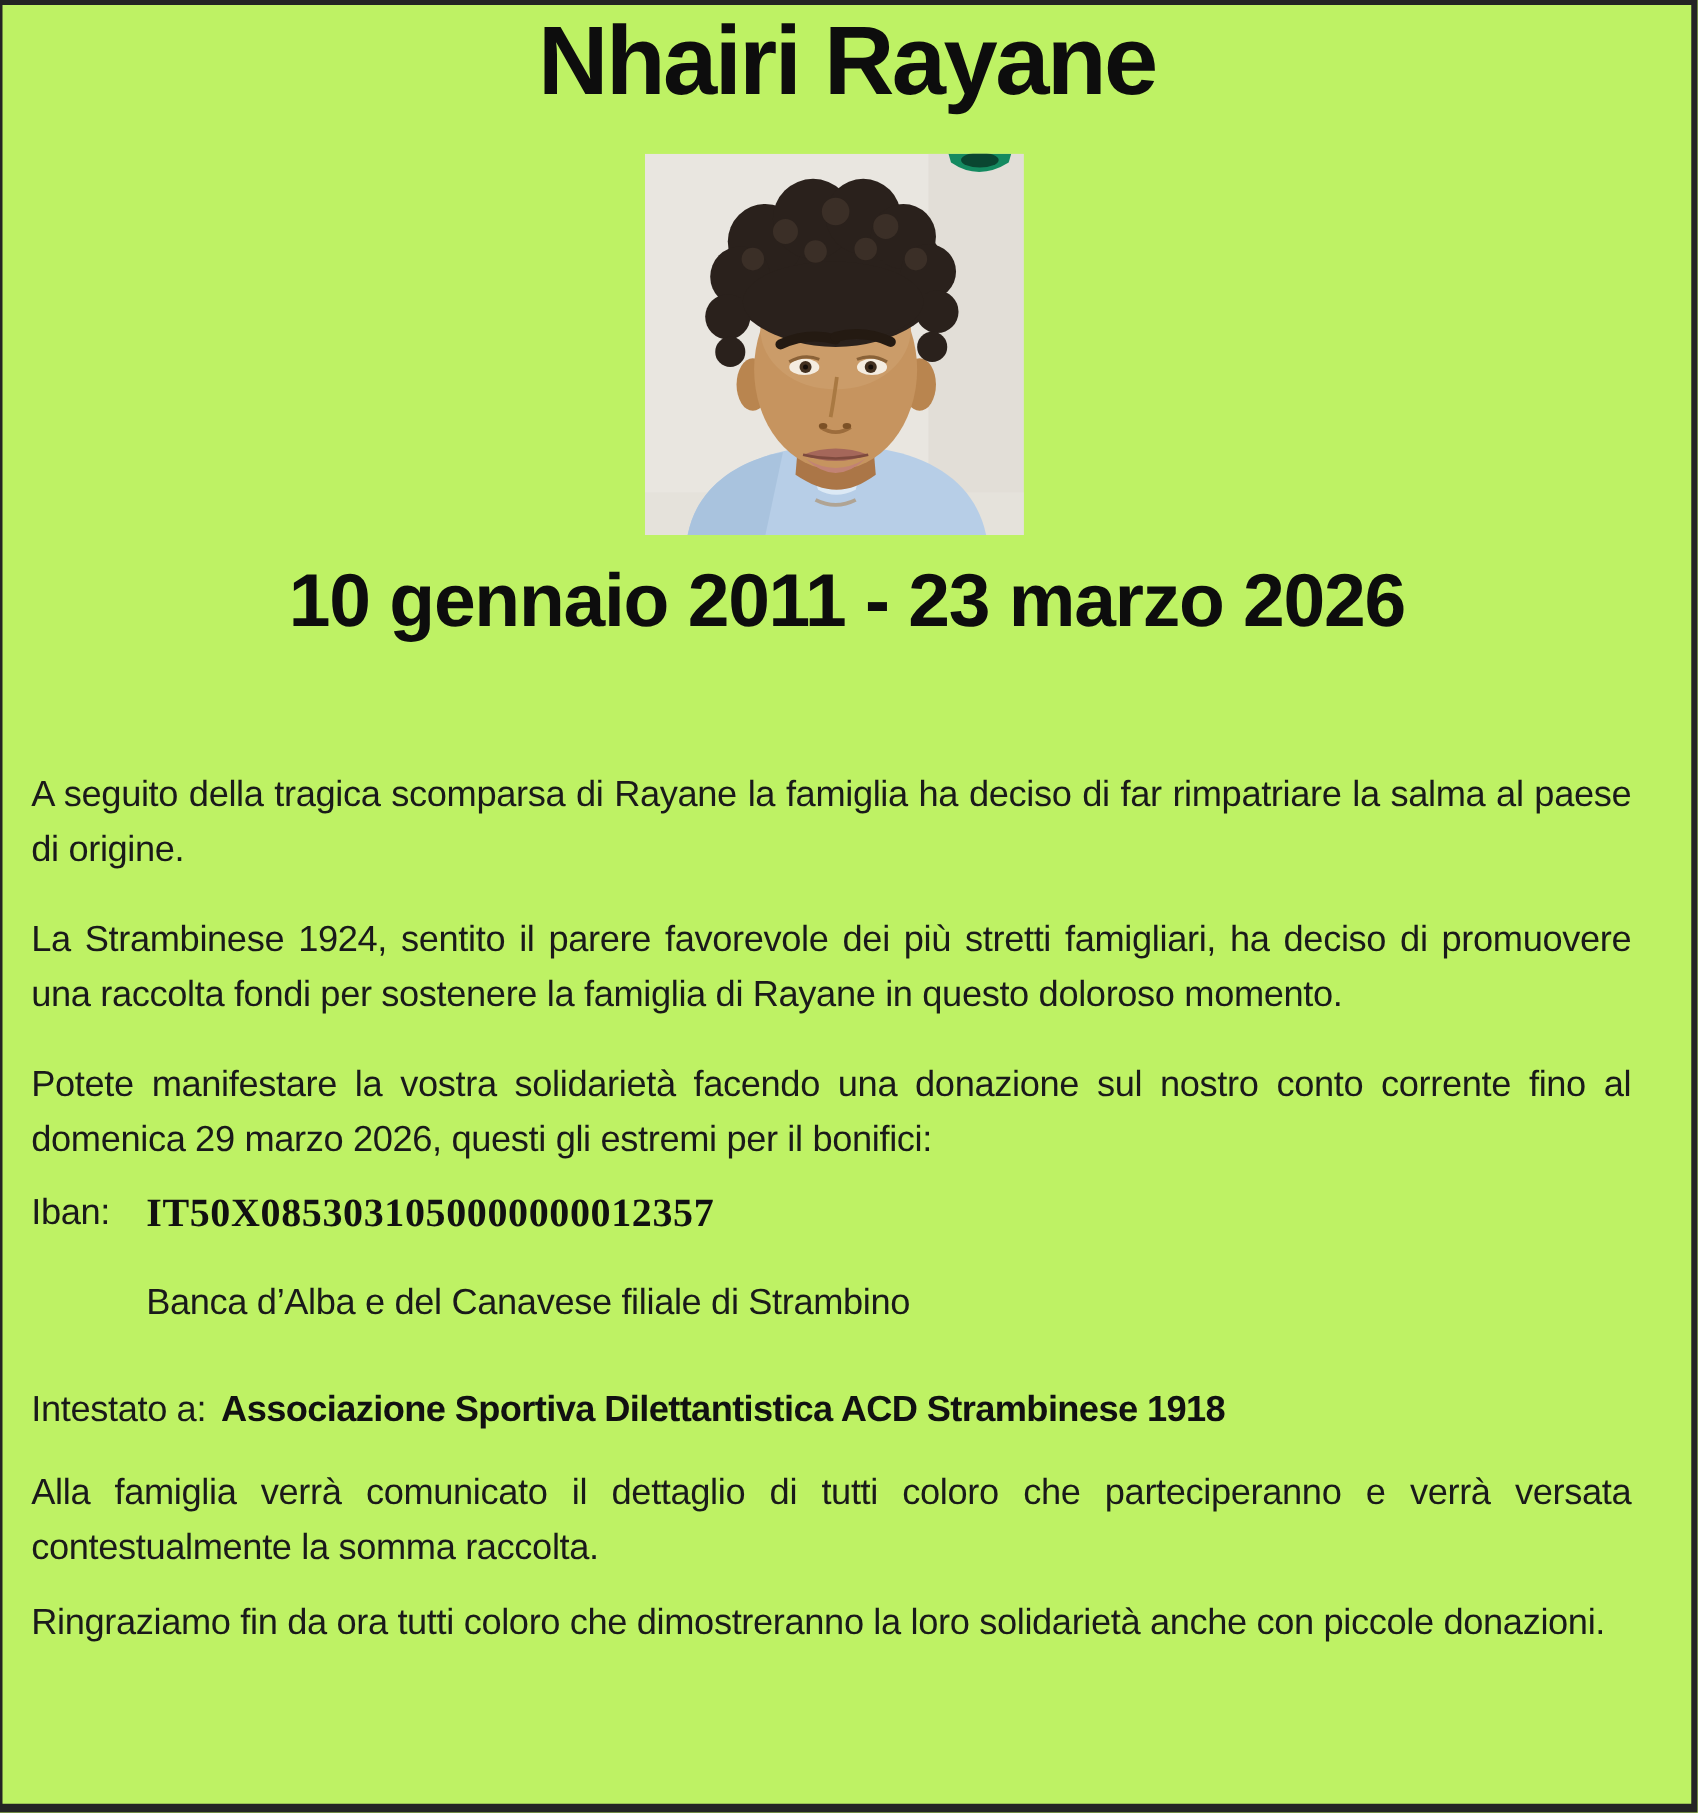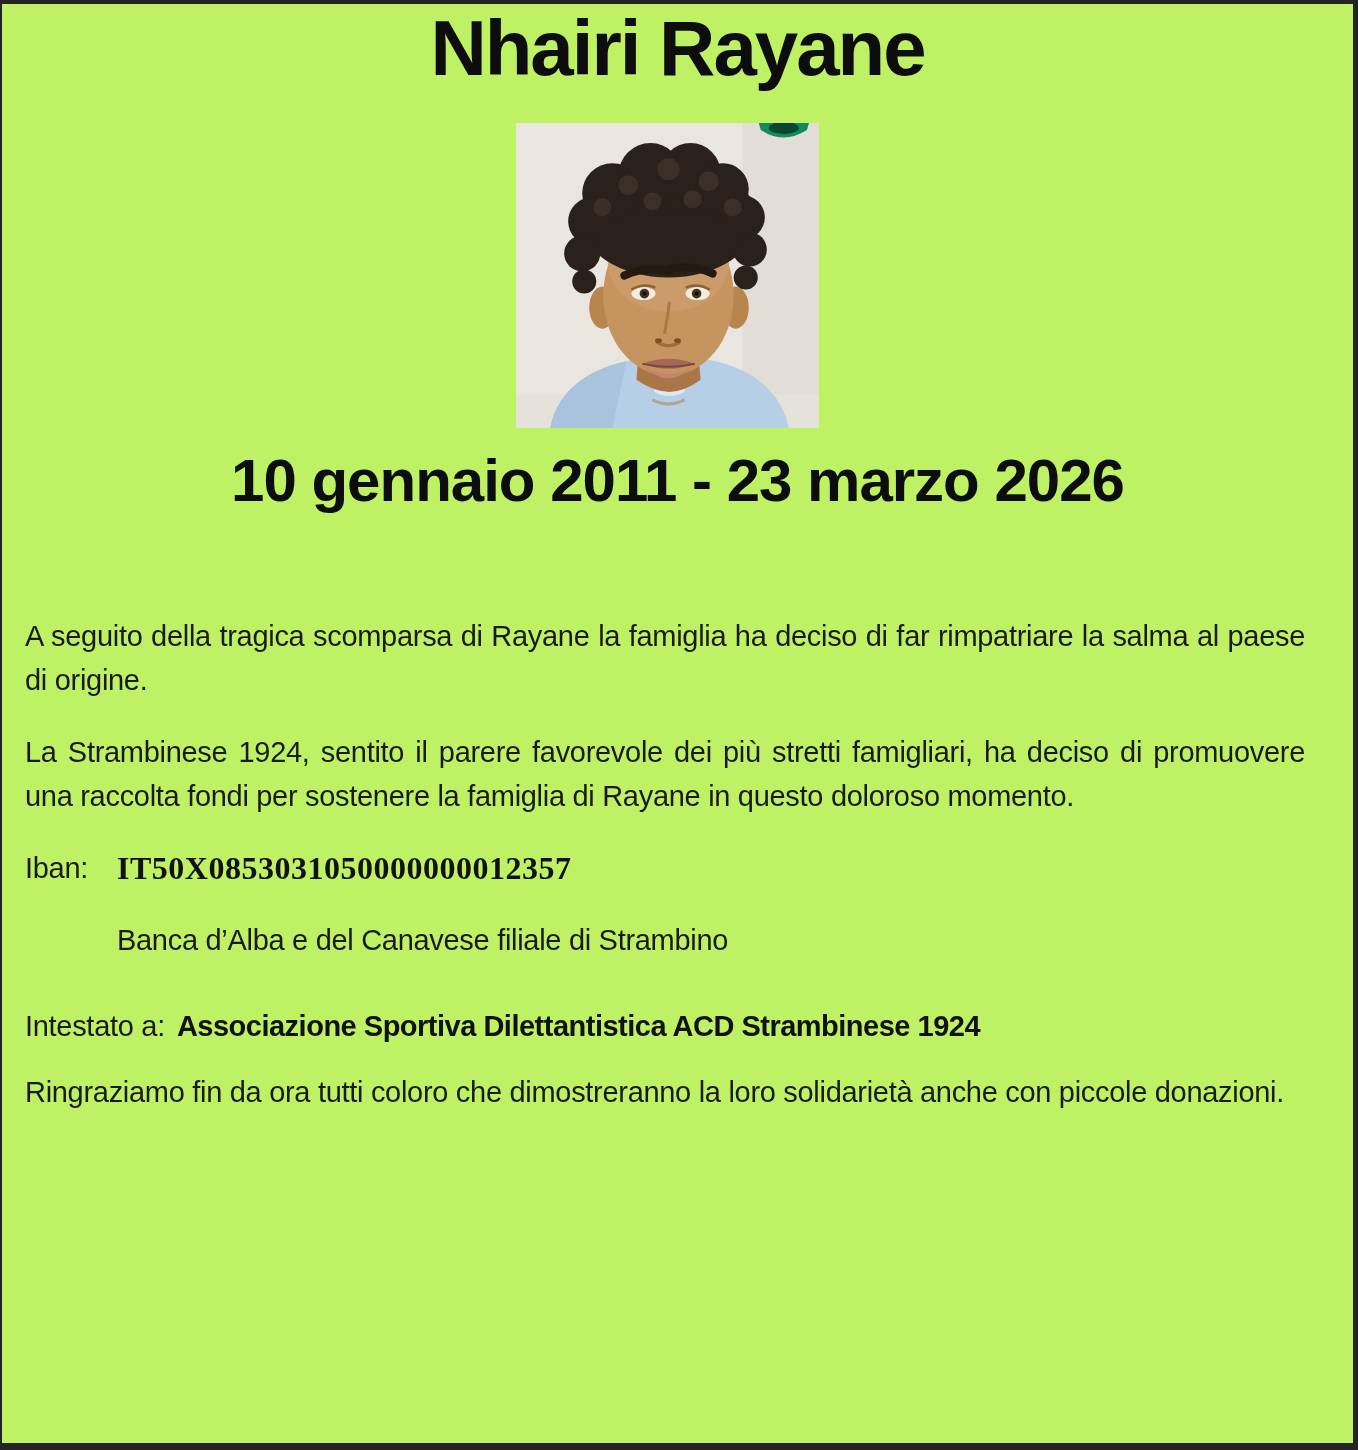--- a/index.html
+++ b/index.html
@@ -167,30 +167,32 @@
   </div>
 
   <div class="dates">10 gennaio 2011 - 23 marzo 2026</div>
 
   <div class="content">
 
     <p>A seguito della tragica scomparsa di Rayane la famiglia ha deciso di far rimpatriare la salma al paese di origine.</p>
 
     <p>La Strambinese 1924, sentito il parere favorevole dei più stretti famigliari, ha deciso di promuovere una raccolta fondi per sostenere la famiglia di Rayane in questo doloroso momento.</p>
 
+    <p class="mb14">Potete manifestare la vostra solidarietà facendo una donazione sul nostro conto corrente fino al domenica 29 marzo 2026, questi gli estremi per il bonifici:</p>
 
     <p class="iban-row">
       <span class="iban-label">Iban:</span>
       <span class="iban-value">IT50X0853031050000000012357</span>
     </p>
     <p class="bank-line">Banca d’Alba e del Canavese filiale di Strambino</p>
 
     <p class="label-row payee-row">
-      <span class="label-prefix">Intestato a:</span><span class="bold-value">Associazione Sportiva Dilettantistica ACD Strambinese 1924</span>
+      <span class="label-prefix">Intestato a:</span><span class="bold-value">Associazione Sportiva Dilettantistica ACD Strambinese 1918</span>
     </p>
 
 
+    <p class="p4">Alla famiglia verrà comunicato il dettaglio di tutti coloro che parteciperanno e verrà versata contestualmente la somma raccolta.</p>
 
     <p class="p5">Ringraziamo fin da ora tutti coloro che dimostreranno la loro solidarietà anche con piccole donazioni.</p>
 
   </div>
 
 </div>
 
 </body></html>

